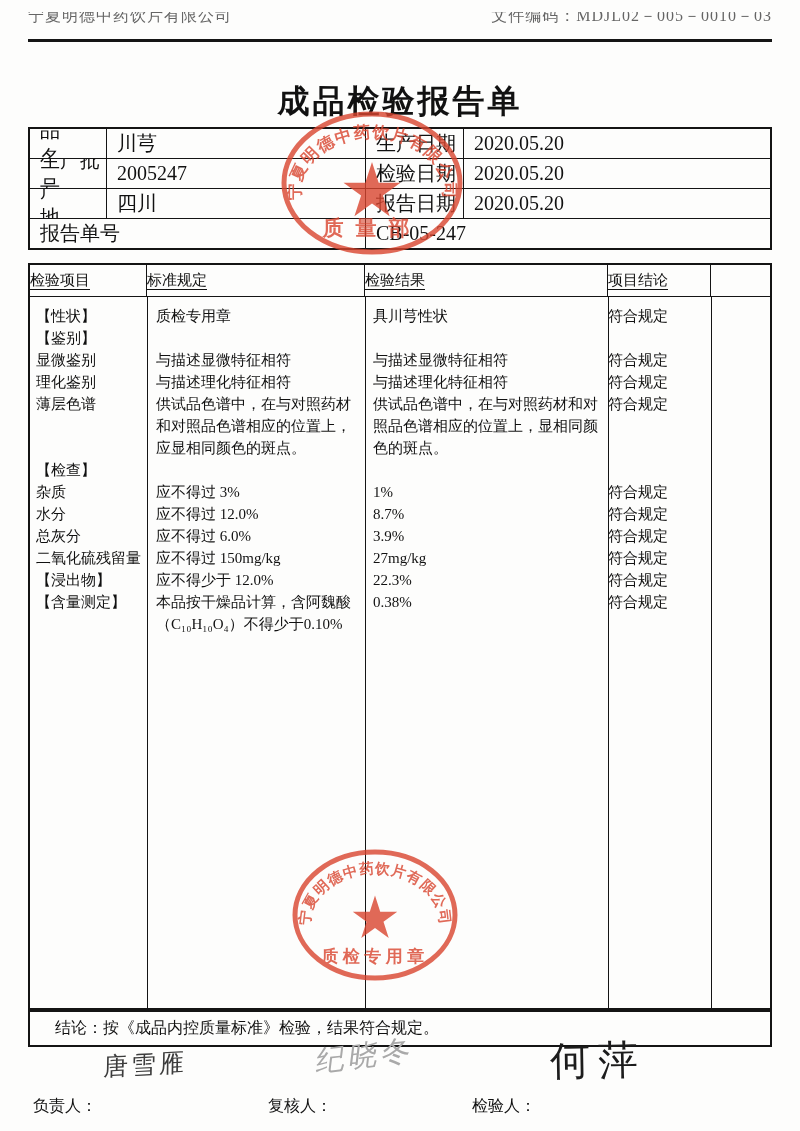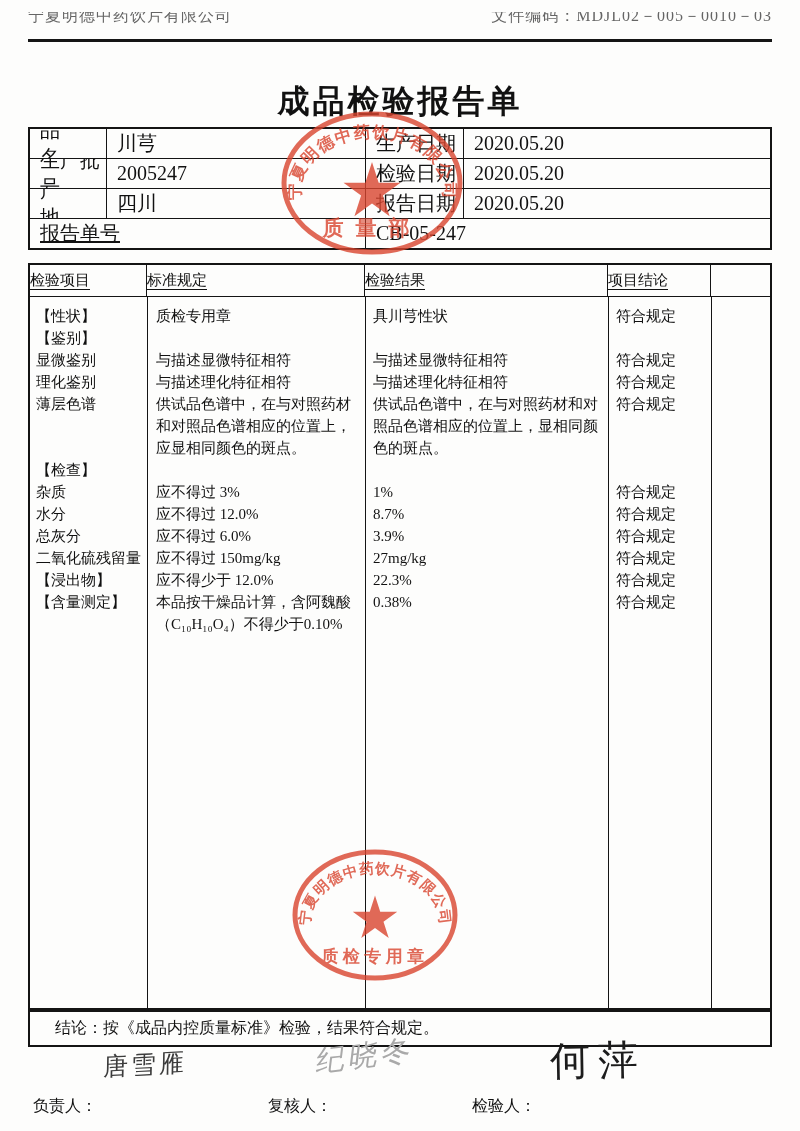--- a/index.html
+++ b/index.html
@@ -21,21 +21,21 @@
 
   
   .info-table { position:absolute; left:28px; top:127px; width:744px; height:123px;
     border:2px solid #141414; display:grid;
     grid-template-columns:77px 259px 98px 306px;
     grid-template-rows:30px 30px 30px 29px; font-size:20px; }
   .info-table .cell { border-right:1px solid #141414; border-bottom:1px solid #141414;
     padding-left:10px; display:flex; align-items:center; overflow:hidden; }
   .info-table .cell.last-col { border-right:none; }
   .info-table .cell.last-row { border-bottom:none; }
-  .info-table .span2 { grid-column:1 / 3;text-decoration:underline; }
+  .info-table .span2 { grid-column:1 / 3; }
   .info-table .span34 { grid-column:3 / 5; border-right:none; }
 
   
   .inspection { position:absolute; left:28px; top:263px; width:744px; height:747px;
     border:2px solid #141414; font-size:15px; }
   .insp-header { display:grid; grid-template-columns:117px 218px 243px 103px 59px;
     height:32px; border-bottom:1px solid #141414; }
   .insp-header .hcell { border-right:1px solid #141414; display:flex;
     align-items:center; justify-content:flex-start; }
   .insp-header .hcell:last-child { border-right:none; }
@@ -43,21 +43,21 @@
   .insp-body { position:relative; height:713px; overflow:hidden; }
   .vline { position:absolute; top:0; bottom:0; width:1px; background:#141414; }
   .vline.v1 { left:117px; } .vline.v2 { left:335px; }
   .vline.v3 { left:578px; } .vline.v4 { left:681px; }
   .entries { display:grid; grid-template-columns:117px 218px 243px 103px 59px;
     padding-top:8px; line-height:22px; }
   .entry { display:contents; }
   .entry .c-item   { padding-left:6px; }
   .entry .c-std    { padding:0 9px 0 9px; }
   .entry .c-res    { padding:0 9px 0 8px; }
-  .entry .c-concl  { padding-left:8px; }
+  .entry .c-concl  { }
 
   
   .conclusion-row { position:absolute; left:28px; top:1010px; width:744px; height:37px;
     border:2px solid #141414; font-size:16px; display:flex; align-items:center;
     padding-left:25px; background:transparent; }
 
   
   .sig-label { position:absolute; top:1096px; font-size:16px; }
   .sig-resp-label { left:33px; } .sig-rev-label { left:268px; } .sig-insp-label { left:472px; }
   .handwriting { position:absolute; white-space:nowrap; font-family:"DejaVu Serif",serif; }

